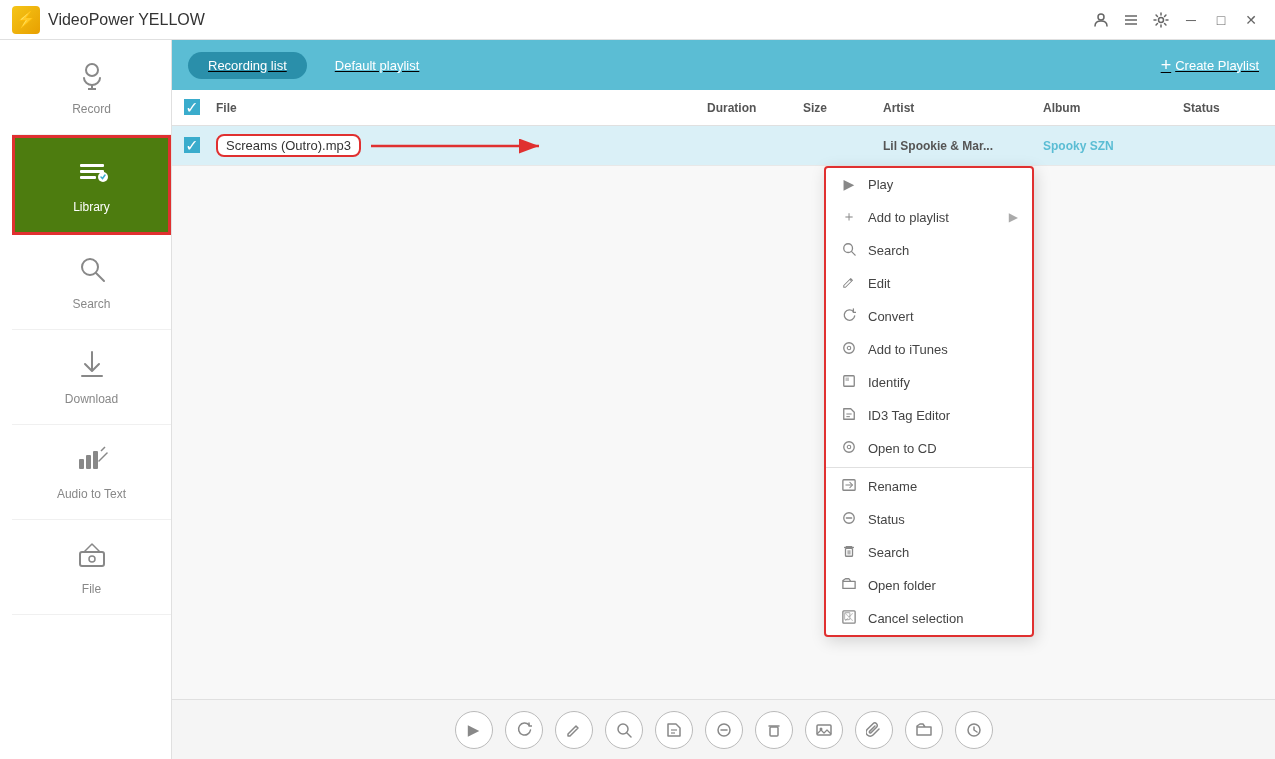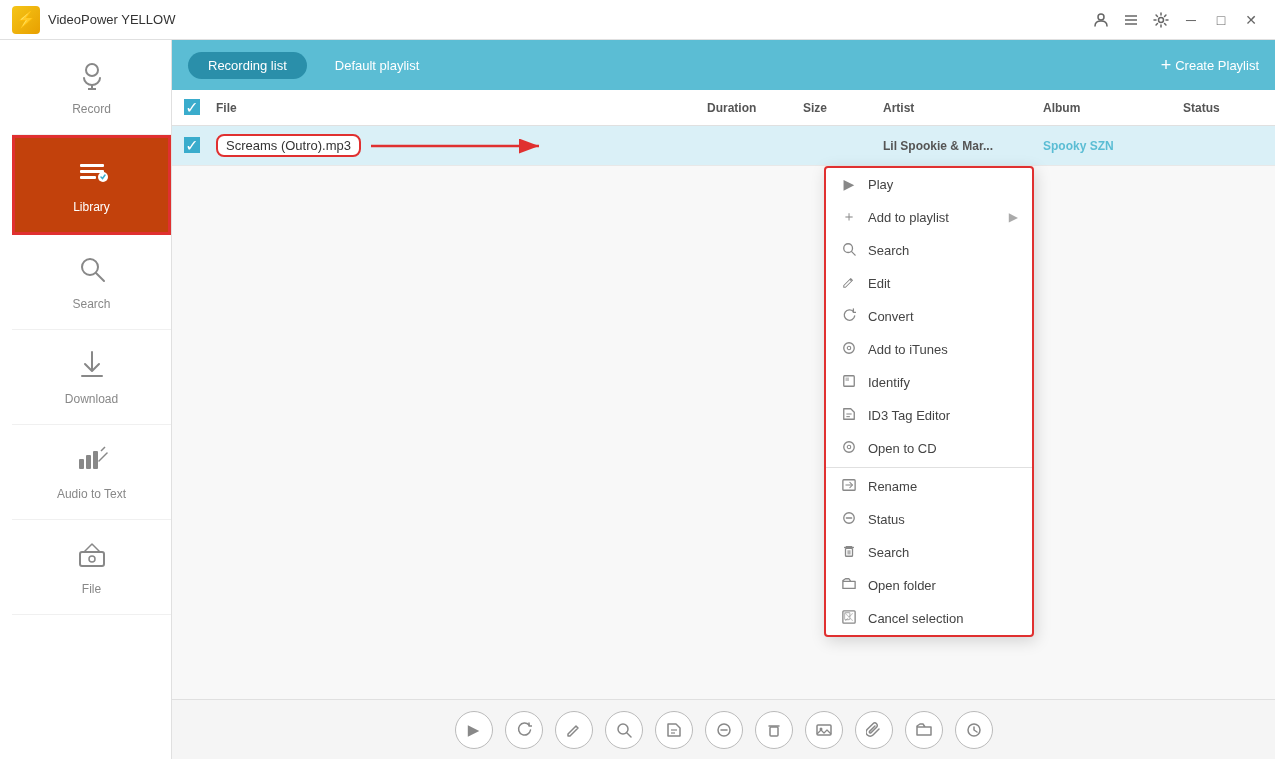--- a/index.html
+++ b/index.html
@@ -16,21 +16,21 @@
       flex-shrink: 0;
     }
     .title-bar-logo {
       width: 28px; height: 28px;
       background: linear-gradient(135deg, #f5c518, #e8a000);
       border-radius: 4px;
       display: flex; align-items: center; justify-content: center;
       margin-right: 8px;
       font-size: 14px;
     }
-    .title-bar-title { font-size: 13px; color: #333; font-weight: 500; flex: 1; }
+    .title-bar-title { font-size: 16px; color: #333; font-weight: 500; flex: 1; }
     .title-bar-controls { display: flex; gap: 6px; }
     .title-bar-btn {
       width: 24px; height: 24px;
       background: none; border: none; cursor: pointer;
       display: flex; align-items: center; justify-content: center;
       color: #666; font-size: 14px;
     }
 
     
     .main-container { display: flex; flex: 1; overflow: hidden; }
@@ -49,40 +49,41 @@
       display: flex; flex-direction: column;
       align-items: center; justify-content: center;
       padding: 18px 0;
       cursor: pointer;
       color: #888;
       font-size: 12px;
       border-bottom: 1px solid #f0f0f0;
       position: relative;
     }
     .sidebar-item.active {
-      background: #c2410c;
+      background: #4d7c0f;
       color: #fff;
       border: 3px solid #e03030;
     }
     .sidebar-item .icon { font-size: 28px; margin-bottom: 5px; }
     .sidebar-item .label { font-size: 12px; }
     .sidebar-item.active .label { color: #fff; }
 
     
     .content-area { flex: 1; display: flex; flex-direction: column; background: #f8f8f8; position: relative; }
 
     
     .tab-bar {
       height: 50px;
       background: #5bbdd4;
       display: flex;
       align-items: center;
       padding: 0 16px;
       gap: 8px;
       flex-shrink: 0;
+      text-decoration: underline;
     }
     .tab-btn {
       padding: 6px 20px;
       border-radius: 20px;
       border: none;
       cursor: pointer;
       font-size: 13px;
       font-weight: 500;
     }
     .tab-btn.active { background: #2a8faa; color: #fff; }

